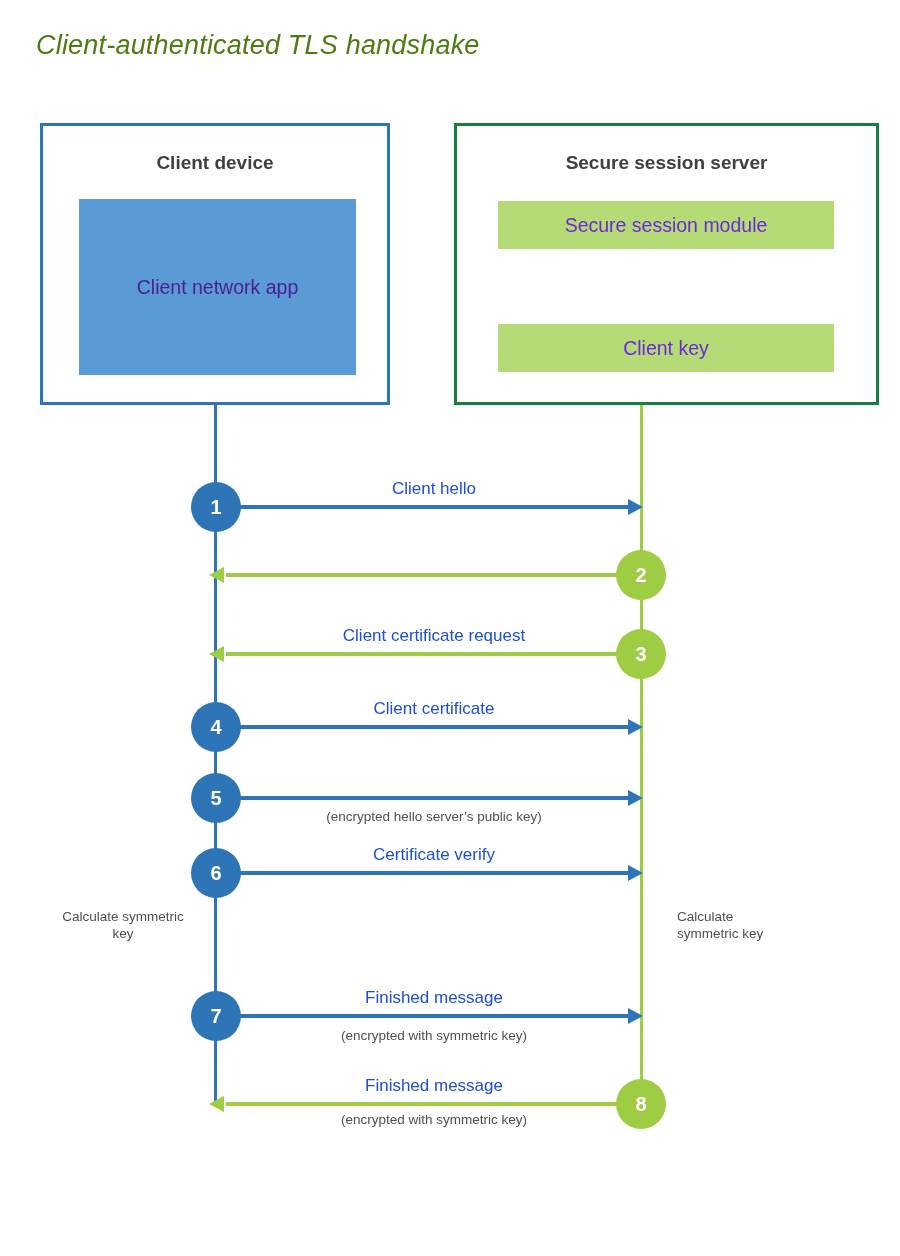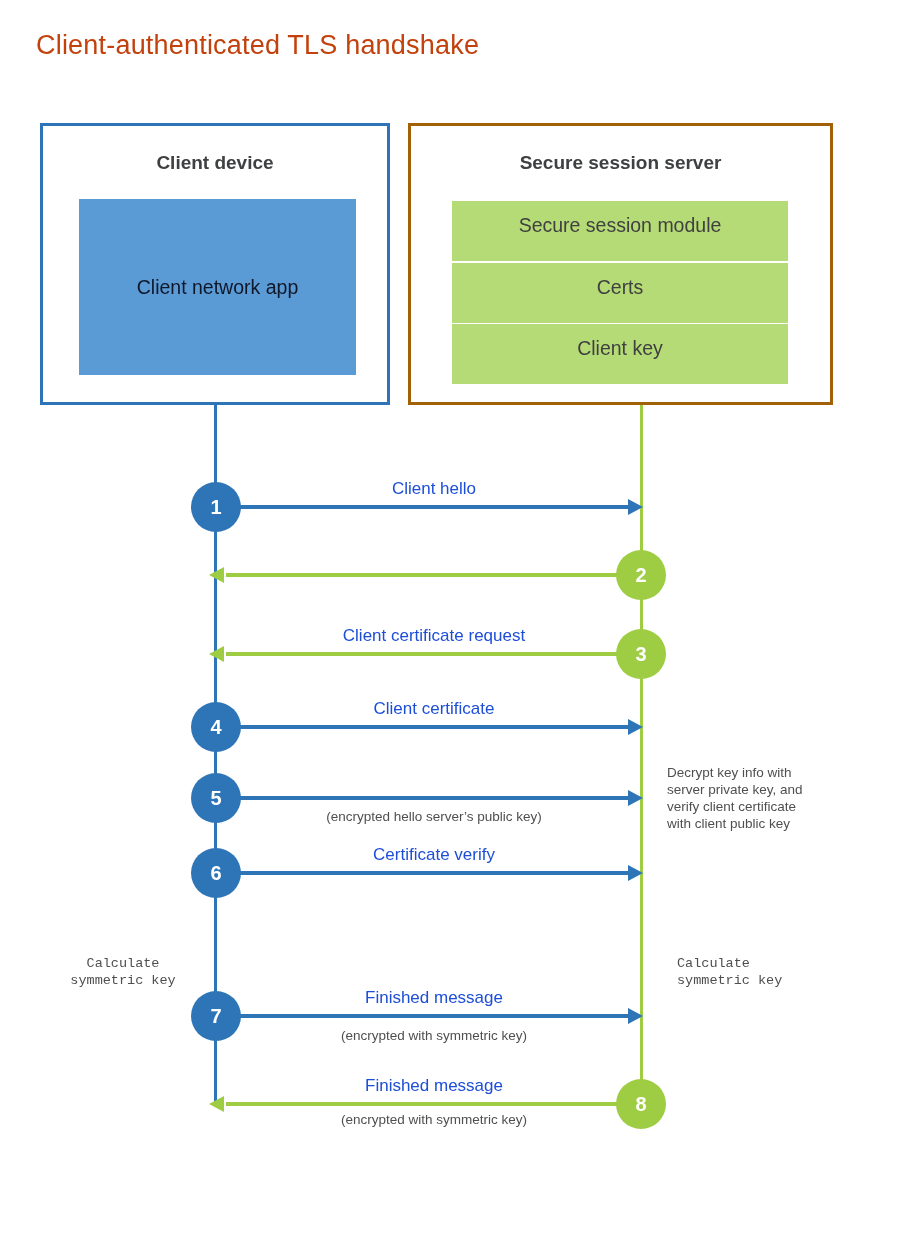--- a/index.html
+++ b/index.html
@@ -11,62 +11,63 @@
     height: 1256px;
     background: #ffffff;
     overflow: hidden;
   }
   .page-title {
     position: absolute;
     left: 36px; top: 30px;
     font-size: 27px;
     font-weight: 400;
     letter-spacing: 0.2px;
-    color: #c2410c;
+    color: #4d7c0f;
+    font-style: italic;
   }
   
   .actor-box {
     position: absolute;
     top: 123px;
     height: 282px;
     background: #ffffff;
     padding-left: 32px;
   }
   .actor-box.client { left: 40px;  width: 350px; border: 3px solid #2e75b8; }
-  .actor-box.server { left: 408px; width: 425px; border: 3px solid #a16207; }
+  .actor-box.server { left: 454px; width: 425px; border: 3px solid #15803d; }
   .actor-title {
     position: absolute;
     left: 0; right: 0; top: 26px;
     text-align: center;
     font-size: 19px;
     font-weight: 700;
     color: #3f4042;
   }
   .app-box {
     position: absolute;
     left: 36px; top: 73px;
     width: 277px; height: 176px;
     background: #5b9bd5;
     display: flex;
     align-items: center;
     justify-content: center;
     text-align: center;
   }
   .app-box span {
-    color: #0f172a;
+    color: #4c1d95;
     font-size: 19.5px;
     line-height: 28px;
     max-width: 170px;
   }
   .server-bar {
     position: absolute;
     left: 41px;
-    width: 336px; height: 60px;
+    width: 336px; height: 48px;
     background: #b5db76;
-    color: #404040;
+    color: #6d28d9;
     font-size: 19.5px;
     line-height: 48px;
     text-align: center;
   }
   .server-bar.b0 { top: 75px; }
   .server-bar.b1 { top: 137px; }
   .server-bar.b2 { top: 198px; }
   
   .lifeline { position: absolute; width: 3px; top: 405px; }
   .lifeline.blue  { left: 214px; height: 701px; background: #2e75b8; }
@@ -124,25 +125,24 @@
   .note-decrypt {
     position: absolute;
     left: 667px; top: 764px;
     width: 170px;
     font-size: 13.5px;
     line-height: 17px;
     color: #4f4f51;
   }
   .calc-note {
     position: absolute;
-    top: 955px;
+    top: 908px;
     font-size: 13.5px;
     line-height: 17px;
     color: #4f4f51;
-    font-family: Liberation Mono, monospace;
   }
   .calc-note.left  { left: 58px; width: 130px; text-align: center; }
   .calc-note.right { left: 677px; width: 110px; text-align: left; }
 </style>
 </head>
 <body>
 
 <div class="canvas">
 
   <div class="page-title">Client-authenticated TLS handshake</div>
@@ -150,21 +150,20 @@
   <div class="actor-box client">
     <div class="actor-title">Client device</div>
     <div class="app-box">
       <span>Client network app</span>
     </div>
   </div>
 
   <div class="actor-box server">
     <div class="actor-title">Secure session server</div>
     <div class="server-bar b0">Secure session module</div>
-    <div class="server-bar b1">Certs</div>
     <div class="server-bar b2">Client key</div>
   </div>
 
   <div class="lifeline blue"></div>
   <div class="lifeline green"></div>
 
   <div class="step-circle blue" style="top:482px">1</div>
   <div class="shaft blue" style="top:505px"></div>
   <div class="arrow-head right" style="top:499px"></div>
   <div class="msg-label" style="top:477px">Client hello</div>
@@ -198,22 +197,16 @@
   <div class="arrow-head right" style="top:1008px"></div>
   <div class="msg-label" style="top:986px">Finished message</div>
   <div class="msg-sublabel" style="top:1026px">(encrypted with symmetric key)</div>
 
   <div class="step-circle green" style="top:1079px">8</div>
   <div class="shaft green" style="top:1102px"></div>
   <div class="arrow-head left" style="top:1096px"></div>
   <div class="msg-label" style="top:1074px">Finished message</div>
   <div class="msg-sublabel" style="top:1110px">(encrypted with symmetric key)</div>
 
-  <div class="note-decrypt">
-    <div>Decrypt key info with</div>
-    <div>server private key, and</div>
-    <div>verify client certificate</div>
-    <div>with client public key</div>
-  </div>
   <div class="calc-note left">Calculate symmetric key</div>
   <div class="calc-note right">Calculate symmetric key</div>
 
 </div>
 
 </body></html>

